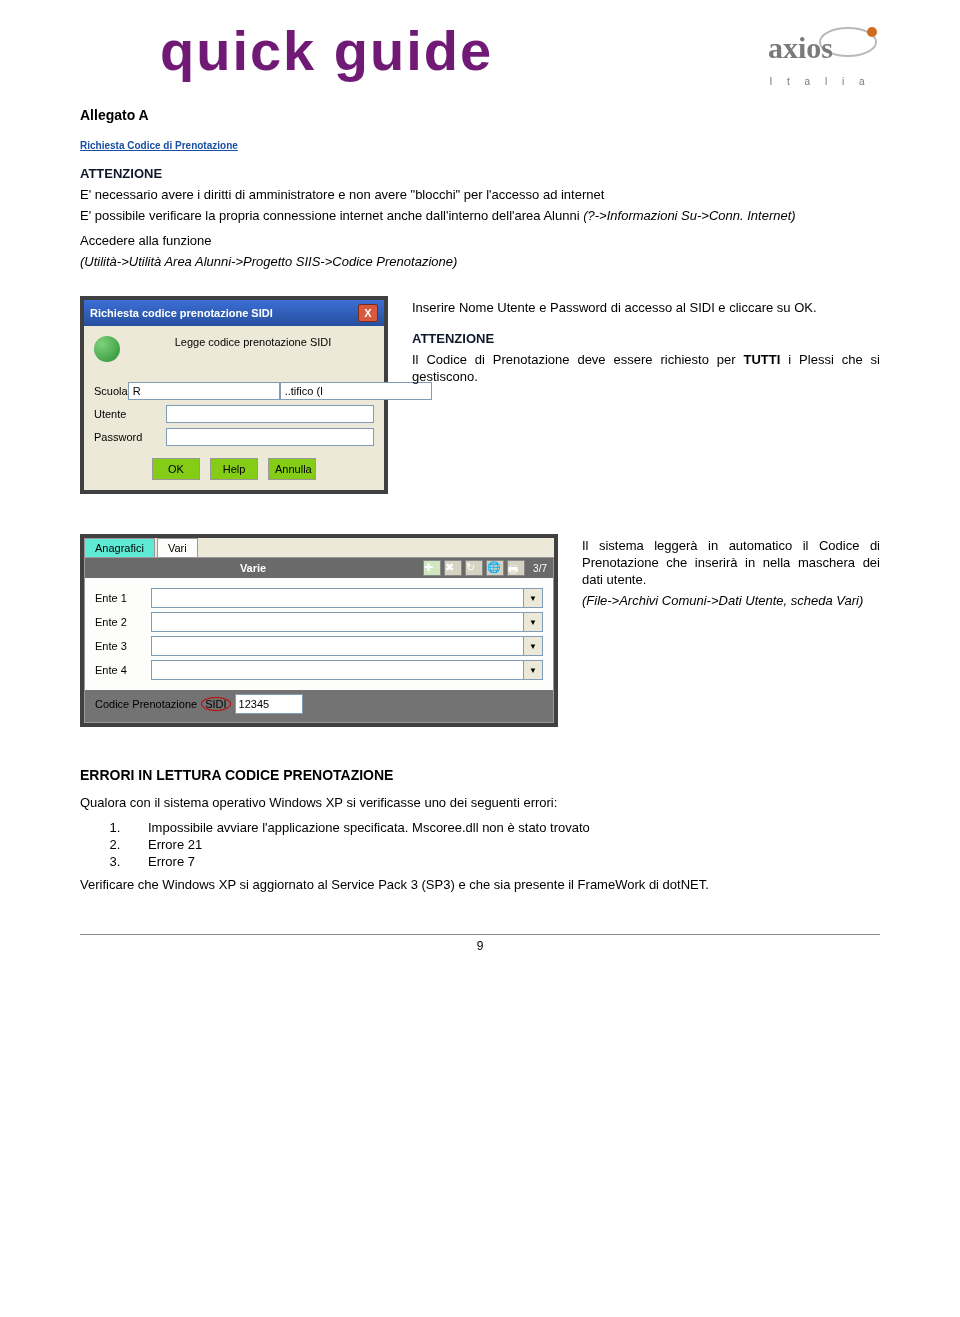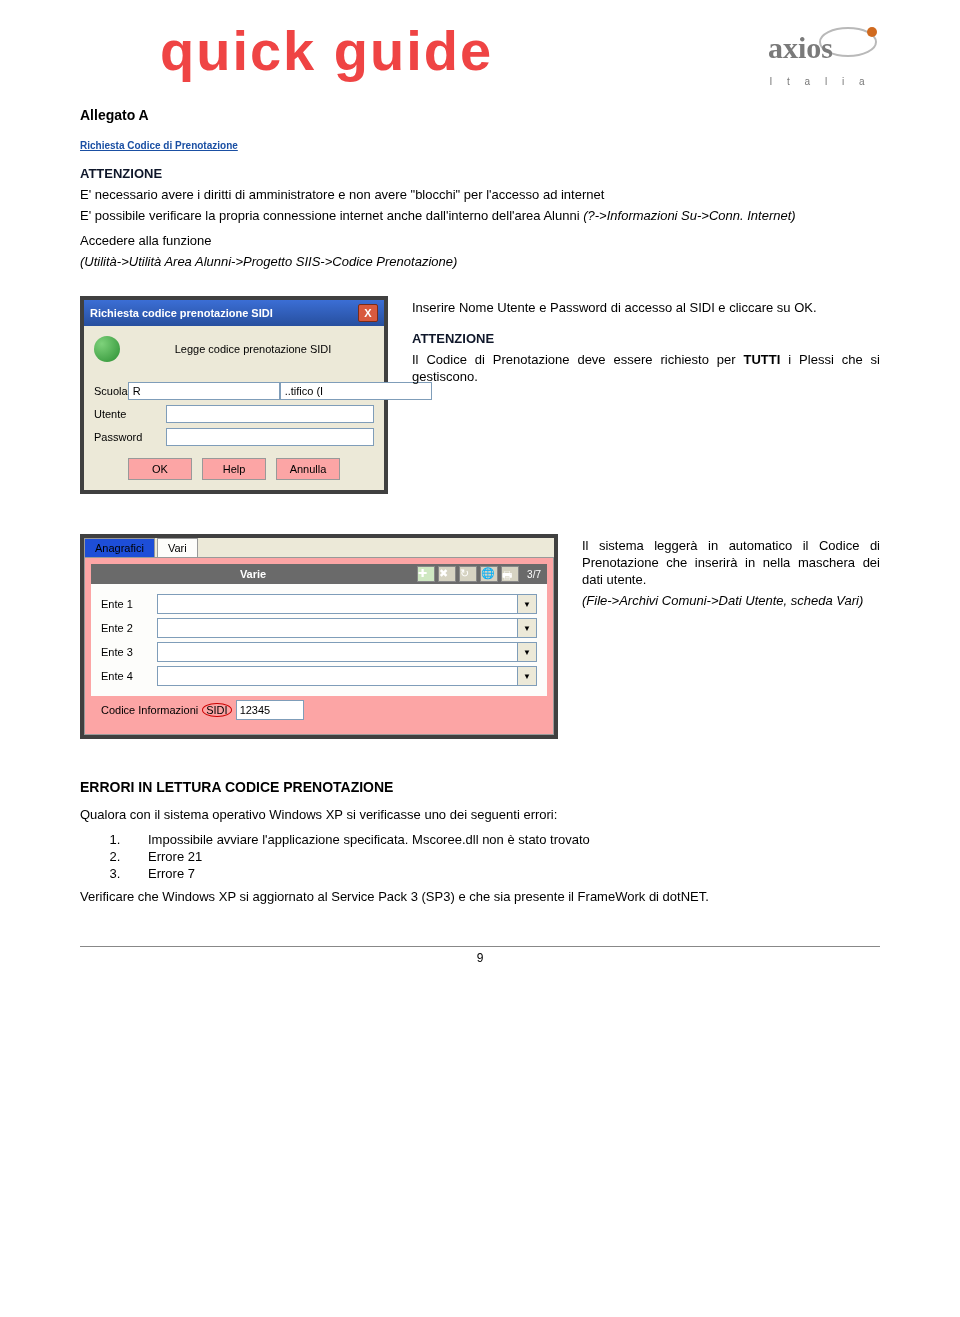--- a/index.html
+++ b/index.html
@@ -1,49 +1,49 @@
 <!DOCTYPE html>
 <html><head>
 <meta charset="utf-8">
 <style>
 html,body{margin:0;padding:0;background:#fff;font-family:Verdana,Geneva,sans-serif;color:#000;font-size:13px}
 .page{width:960px;height:1317px;margin:0 auto;position:relative;box-sizing:border-box;padding:0 80px}
 .header{display:flex;align-items:flex-start;padding-top:18px}
-.quick-title{font-size:56px;font-weight:600;letter-spacing:2px;color:#ef4444;font-family:'Segoe UI',Verdana,sans-serif;margin-left:80px}
+.quick-title{font-size:56px;font-weight:600;letter-spacing:2px;color:#701a75;font-family:'Segoe UI',Verdana,sans-serif;margin-left:80px}
 .logo{margin-left:auto;display:flex;flex-direction:column;align-items:center}
 .logo-svg{width:120px;height:60px}
 .logo-sub{font-size:10px;letter-spacing:6px;color:#777;margin-top:-2px}
 .content{margin-top:20px}
 .h-allegato{font-weight:bold;font-size:14px;margin-bottom:14px}
 .link-blue{color:#1a4fa3;text-decoration:underline;font-weight:bold;font-size:10px}
 .attn{color:#0f172a;font-weight:bold}
 p{margin:4px 0;text-align:justify;line-height:1.3;font-size:13px}
 .italic{font-style:italic}
 .block-row{display:flex;align-items:flex-start;gap:24px;margin-top:26px}
 .side-text{flex:1;font-size:13px;line-height:1.35;text-align:justify}
 .img-box{background:#ece9d8;border:4px solid #404040;font-family:Tahoma,sans-serif;font-size:11px;color:#000}
 
 .dlg1{width:300px}
 .dlg1 .titlebar{background:linear-gradient(#3b6ed5,#274f9e);color:#fff;padding:4px 6px;display:flex;align-items:center;font-weight:bold;font-size:11px}
 .dlg1 .titlebar .close{margin-left:auto;width:18px;height:16px;background:#d85a3e;border:1px solid #7a2b18;color:#fff;display:flex;align-items:center;justify-content:center;font-size:11px;font-weight:bold;border-radius:2px}
 .dlg1 .body{padding:10px}
-.dlg1 .toprow{display:flex;align-items:center;gap:12px;margin-bottom:20px}
+.dlg1 .toprow{display:flex;align-items:flex-start;gap:12px;margin-bottom:20px}
 .globe{width:26px;height:26px;border-radius:50%;background:radial-gradient(circle at 30% 30%,#7ed27b,#2b8f32)}
 .dlg1 .toprow .msg{flex:1;text-align:center;font-size:11px}
 .dlg1 .fld{display:flex;align-items:center;margin:5px 0}
 .dlg1 .fld label{width:72px;font-size:11px}
 .dlg1 .fld input{flex:1;height:18px;border:1px solid #7f9db9;background:#fff;font-size:11px;padding:0 4px;box-sizing:border-box}
 .dlg1 .btns{display:flex;justify-content:center;gap:10px;margin-top:12px}
-.dlg1 .btns button{width:64px;height:22px;background:#fca5a5;border:1px solid #999;font-size:11px}
+.dlg1 .btns button{width:48px;height:22px;background:#84cc16;border:1px solid #999;font-size:11px}
 
 .dlg2{width:470px}
 .dlg2 .tabs{display:flex;background:#ece9d8}
-.dlg2 .tab{padding:3px 10px;border:1px solid #999;border-bottom:none;background:#1d4ed8;margin-right:2px;font-size:11px}
+.dlg2 .tab{padding:3px 10px;border:1px solid #999;border-bottom:none;background:#5eead4;margin-right:2px;font-size:11px}
 .dlg2 .tab.active{background:#fdfdfb;font-weight:normal}
-.dlg2 .panel{background:#fca5a5;border:1px solid #999;padding:6px}
+.dlg2 .panel{background:#737373;border:1px solid #999;padding:0}
 .dlg2 .subbar{background:#6a6a6a;color:#fff;font-size:11px;padding:2px 6px;display:flex;align-items:center}
 .dlg2 .subbar .subtitle{margin:0 auto;font-weight:bold}
 .dlg2 .subbar .icons{display:flex;gap:3px;margin-left:8px}
 .mini-ic{width:16px;height:14px;background:#d6d3c2;border:1px solid #888;display:inline-block}
 .dlg2 .subbar .count{margin-left:8px;font-size:10px}
 .dlg2 .rows{padding:6px 10px;background:#fdfdfb}
 .dlg2 .row{display:flex;align-items:center;margin:4px 0}
 .dlg2 .row label{width:56px;font-size:11px}
 .dlg2 .row .val{flex:1;height:18px;border:1px solid #7f9db9;background:#fff}
 .dlg2 .row .dd{width:18px;height:18px;border:1px solid #7f9db9;background:#ece9d8;display:flex;align-items:center;justify-content:center;font-size:8px;margin-left:-1px}
@@ -155,21 +155,21 @@
                 <div class="val"></div>
                 <div class="dd">▼</div>
               </div>
             <div class="row">
                 <label>Ente 4</label>
                 <div class="val"></div>
                 <div class="dd">▼</div>
               </div>
           </div>
           <div class="footer">
-            <span>Codice Informazioni</span>
+            <span>Codice Prenotazione</span>
             <span class="oval">SIDI</span>
             <input value="12345" style="">
           </div>
         </div>
       </div>
       <div class="side-text">
         <p>Il sistema leggerà in automatico il Codice di Prenotazione che inserirà in nella maschera dei dati utente.</p>
         <p class="italic">(File-&gt;Archivi Comuni-&gt;Dati Utente, scheda Vari)</p>
       </div>
     </div>

